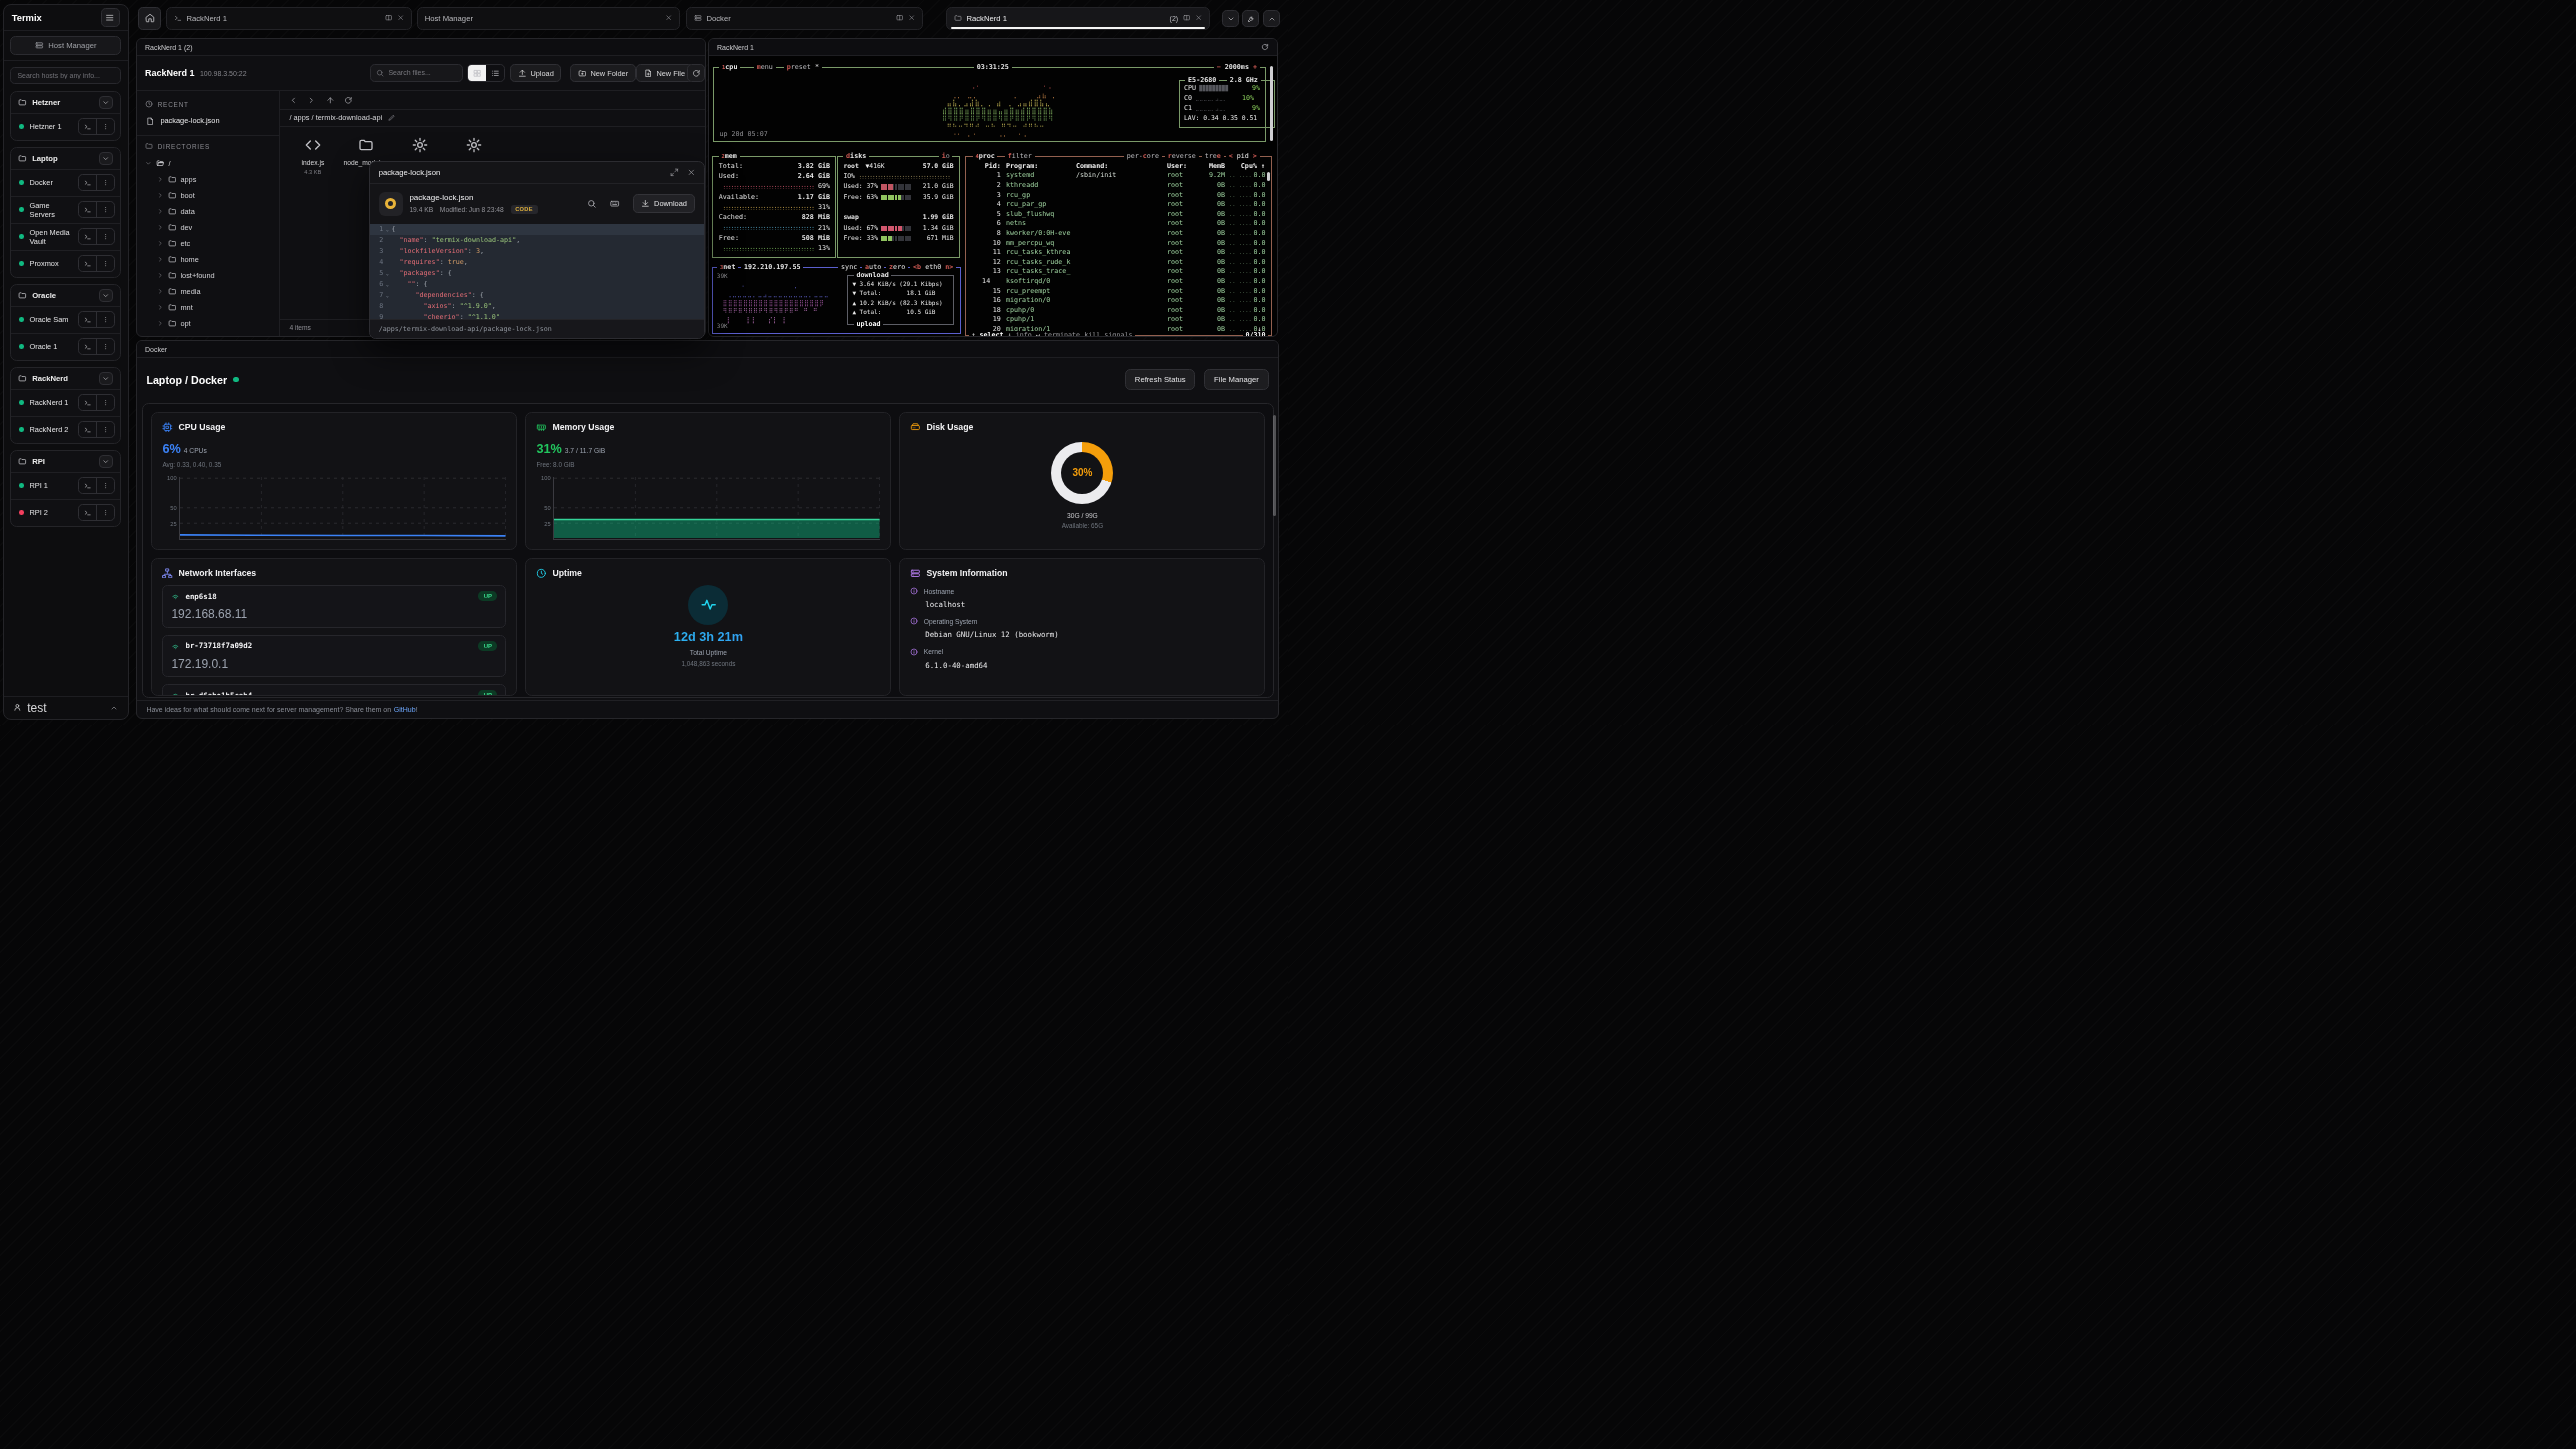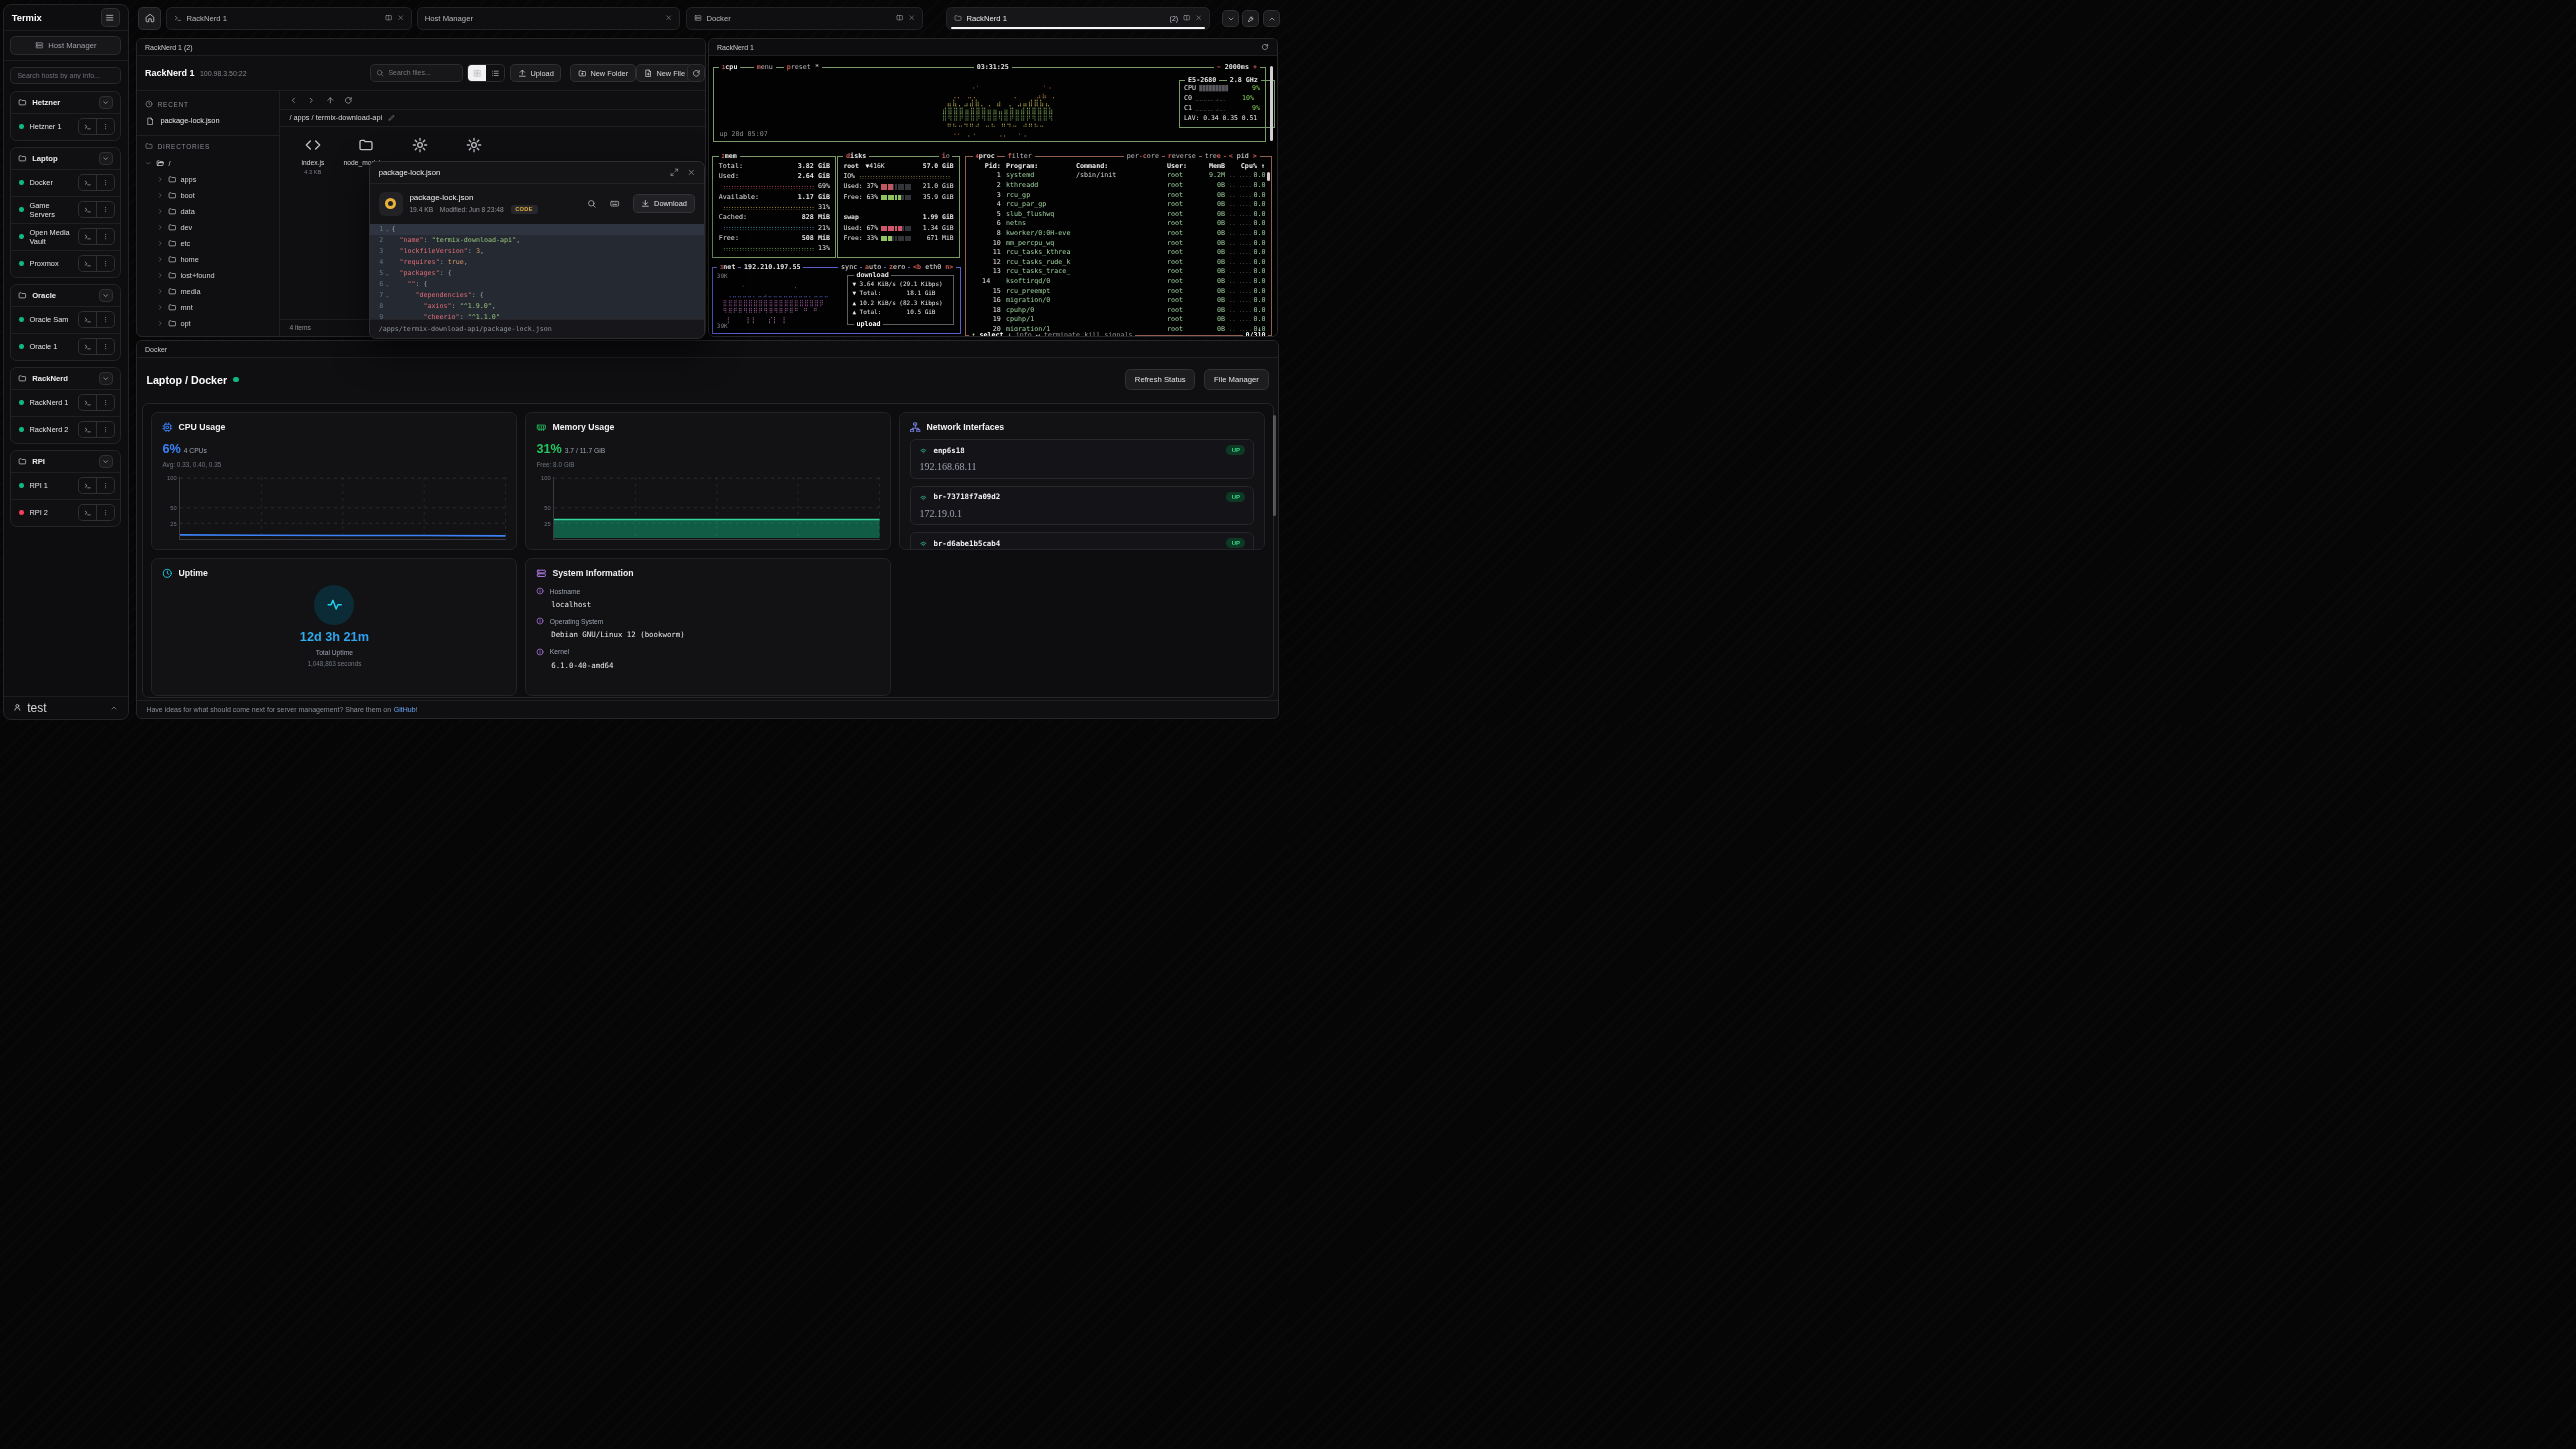--- a/index.html
+++ b/index.html
@@ -118,21 +118,21 @@
   .big-pct{font-size:12.7px;font-weight:bold}
   .sub{font-size:6.7px;color:#9ca3af}
   .subdim{font-size:6.4px;color:#6f757e}
   .chart{position:absolute;left:9.4px;right:10.7px;top:64px;bottom:9.4px}
   .chart .yt{position:absolute;right:calc(100% - 14.8px);font-size:5.7px;color:#6f757e;transform:translateY(-50%)}
   .chart .plot{position:absolute;left:17.4px;right:0;top:0;bottom:0;border-left:0.7px solid #3a3a40;border-bottom:0.7px solid #3a3a40}
   .iface{border:0.7px solid #26262b;background:#141418;border-radius:5.4px;padding:5.4px 8px;margin-top:6.7px}
   .iface-top{display:flex;align-items:center;gap:5.4px}
   .iface-name{flex:1;font-size:7.4px;font-weight:bold;color:#f2f2f4;font-family:"DejaVu Sans Mono",monospace}
   .up-badge{background:#0b3category;background:#0c3a24;color:#39d98a;font-size:6px;font-weight:bold;padding:2px 5.4px;border-radius:4.7px}
-  .iface-ip{font-size:10px;color:#9ca3af;font-family:Liberation Serif, serif;margin-top:6px}
+  .iface-ip{font-size:12px;color:#9ca3af;font-family:Liberation Sans, sans-serif;margin-top:6px}
   .donut{width:62px;height:62px;border-radius:50%;margin:9.4px auto 0;display:flex;align-items:center;justify-content:center}
   .donut .hole{width:42px;height:42px;border-radius:50%;background:#121215;display:flex;align-items:center;justify-content:center;font-size:10px;font-weight:bold;color:#f59e0b}
   .center{text-align:center}
   .up-circle{width:40px;height:40px;border-radius:50%;background:#0b2c36;margin:6.7px auto 5.4px;display:flex;align-items:center;justify-content:center}
   .up-big{font-size:12.7px;font-weight:bold;background:linear-gradient(90deg,#22d3ee,#3b82f6);-webkit-background-clip:text;background-clip:text;color:transparent}
   .si-row{margin-top:8.7px}
   .si-lab{display:flex;align-items:center;gap:5.4px;font-size:6.7px;color:#9ca3af}
   .si-val{font-size:7.4px;color:#e9e9eb;font-family:"DejaVu Sans Mono",monospace;margin:4.7px 0 0 14.8px}
   .dk-foot{position:absolute;left:0;right:0;bottom:0;height:18px;border-top:0.7px solid #202024;display:flex;align-items:center;padding:0 9.4px;font-size:7px;color:#8b8f98}
   .dk-foot a{color:#6ea8fe;text-decoration:none;margin-left:2.7px}
@@ -1335,20 +1335,37 @@
                 <line x1="0" y1="50" x2="100" y2="50" stroke="#2b2b30" stroke-width="1" stroke-dasharray="3 4" vector-effect="non-scaling-stroke"></line>
                 <line x1="0" y1="75" x2="100" y2="75" stroke="#2b2b30" stroke-width="1" stroke-dasharray="3 4" vector-effect="non-scaling-stroke"></line>
                 <rect x="0" y="69" width="100" height="30" fill="rgba(16,185,129,.45)"></rect>
                 <line x1="0" y1="69" x2="100" y2="69" stroke="#34d399" stroke-width="1.6" vector-effect="non-scaling-stroke"></line>
               </svg>
             </div>
           </div>
   </div>
   <div class="card">
     <div class="card-head">
+            <span style="color:#f59e0b">
+              <svg width="10.7" height="10.7" viewBox="0 0 24 24" fill="none" stroke="currentColor" stroke-width="2" stroke-linecap="round" stroke-linejoin="round">
+                <path d="M5 8l2-4h10l2 4"></path>
+                <rect x="3" y="8" width="18" height="9" rx="2"></rect>
+                <path d="M7 13h.01M11 13h.01"></path>
+              </svg>
+            </span>
+            <span>Disk Usage</span>
+          </div>
+    <div class="donut" style="background:conic-gradient(#f59e0b 0 108deg,#ebebee 108deg 360deg)">
+      <div class="hole">30%</div>
+    </div>
+    <div class="center sub" style="margin-top:8px;color:#c9c9cd">30G / 99G</div>
+    <div class="center subdim" style="margin-top:3.4px">Available: 65G</div>
+  </div>
+  <div class="card">
+    <div class="card-head">
             <span style="color:#818cf8">
               <svg width="10.7" height="10.7" viewBox="0 0 24 24" fill="none" stroke="currentColor" stroke-width="2" stroke-linecap="round" stroke-linejoin="round">
                 <rect x="9" y="2" width="6" height="5"></rect>
                 <rect x="2" y="17" width="6" height="5"></rect>
                 <rect x="16" y="17" width="6" height="5"></rect>
                 <path d="M12 7v5M5 17v-3h14v3"></path>
               </svg>
             </span>
             <span>Network Interfaces</span>
           </div>

